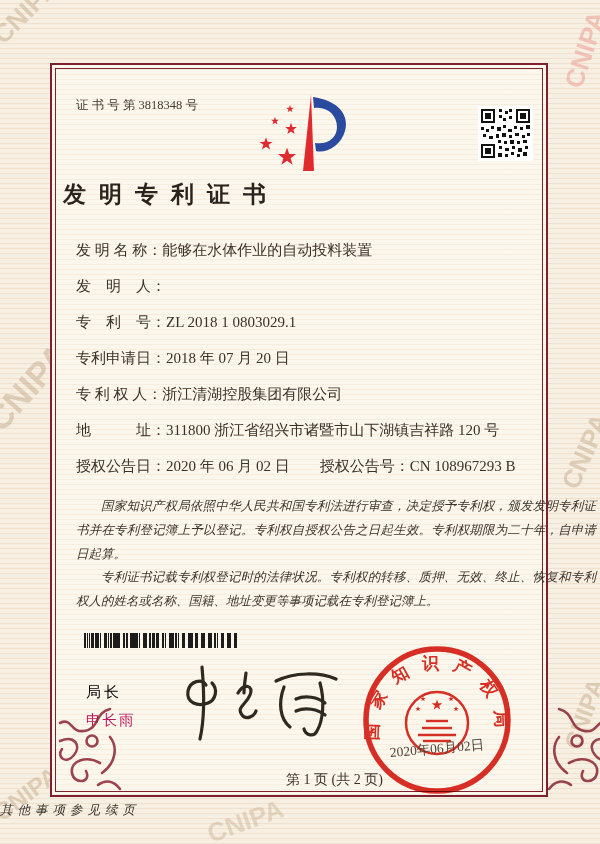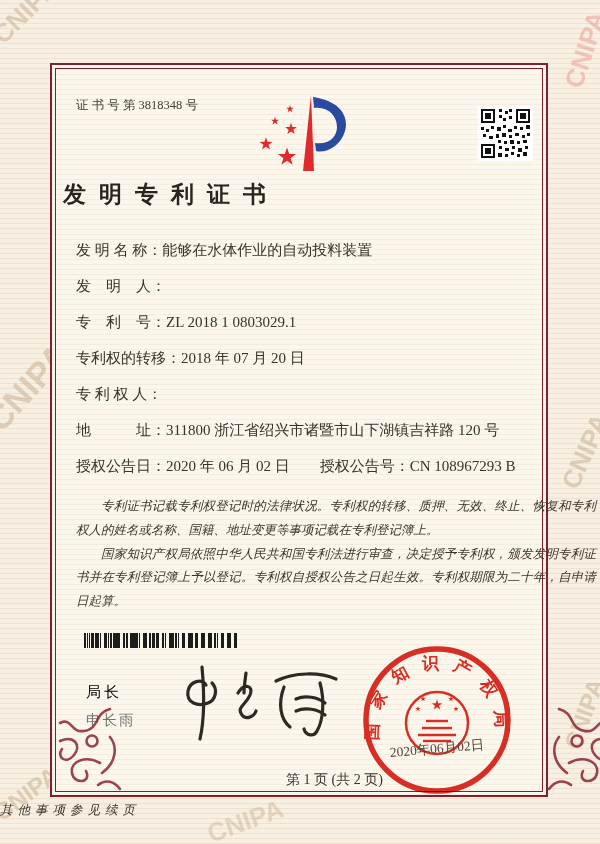--- a/index.html
+++ b/index.html
@@ -38,21 +38,21 @@
   .frow .pair2{margin-left:30px;}
   .bodytext{left:26px;top:432px;right:23px;font-size:12.5px;line-height:1.9;
             color:#3b332a;font-style:italic;}
   .bodytext p{margin:0;text-indent:2em;text-align:justify;}
   .barcode{left:34px;top:570px;width:156px;height:15px;
     background-image:
       repeating-linear-gradient(90deg,#1c1c1c 0 2px,transparent 2px 3px,#1c1c1c 3px 4px,transparent 4px 7px,#1c1c1c 7px 10px,transparent 10px 11px,transparent 11px 13px),
       repeating-linear-gradient(90deg,transparent 0 5px,#1c1c1c 5px 6px,transparent 6px 11px,#1c1c1c 11px 14px,transparent 14px 19px);
   }
   .director-label{left:36px;top:620px;font-size:15px;color:#000000;letter-spacing:3px;}
-  .director-name{left:36px;top:648px;font-size:14.5px;color:#737373;letter-spacing:2px;}
+  .director-name{left:36px;top:648px;font-size:14.5px;color:#be185d;letter-spacing:2px;}
   .signature{left:122px;top:596px;}
   .seal{left:310px;top:580px;mix-blend-mode:multiply;opacity:.95;}
   .page-no{left:0;right:0;top:708px;text-align:center;font-size:14px;color:#3a322a;}
   .flourish{bottom:4px;width:70px;height:92px;opacity:.85;}
   .flourish.fl-left{left:4px;}
   .flourish.fl-right{right:4px;transform:scaleX(-1);}
   .footer-note{position:absolute;left:0;width:600px;top:802px;
                font-size:12.5px;letter-spacing:5px;color:#3a332b;font-style:italic;}
 </style>
 </head>
@@ -149,37 +149,37 @@
     <div class="frow">
       <span class="lab">发 明 名 称：</span><span>能够在水体作业的自动投料装置</span>
     </div>
     <div class="frow">
       <span class="lab">发　明　人：</span>
     </div>
     <div class="frow">
       <span class="lab">专　利　号：</span><span>ZL 2018 1 0803029.1</span>
     </div>
     <div class="frow">
-      <span class="lab">专利权的转移：</span><span>2018 年 07 月 20 日</span>
-    </div>
-    <div class="frow">
-      <span class="lab">专 利 权 人：</span>
+      <span class="lab">专利申请日：</span><span>2018 年 07 月 20 日</span>
+    </div>
+    <div class="frow">
+      <span class="lab">专 利 权 人：</span><span>浙江清湖控股集团有限公司</span>
     </div>
     <div class="frow">
       <span class="lab">地　　　址：</span><span>311800 浙江省绍兴市诸暨市山下湖镇吉祥路 120 号</span>
     </div>
     <div class="frow">
       <span class="lab">授权公告日：</span><span>2020 年 06 月 02 日</span>
       <span class="pair2">授权公告号：</span><span>CN 108967293 B</span>
     </div>
   </div>
 
   <div class="bodytext">
+    <p>国家知识产权局依照中华人民共和国专利法进行审查，决定授予专利权，颁发发明专利证书并在专利登记簿上予以登记。专利权自授权公告之日起生效。专利权期限为二十年，自申请日起算。</p>
     <p>专利证书记载专利权登记时的法律状况。专利权的转移、质押、无效、终止、恢复和专利权人的姓名或名称、国籍、地址变更等事项记载在专利登记簿上。</p>
-    <p>国家知识产权局依照中华人民共和国专利法进行审查，决定授予专利权，颁发发明专利证书并在专利登记簿上予以登记。专利权自授权公告之日起生效。专利权期限为二十年，自申请日起算。</p>
   </div>
 
   <div class="barcode"></div>
 
   <div class="director-label">局长</div>
   <div class="director-name">申长雨</div>
 
   <svg class="signature" width="185" height="88" viewBox="0 0 185 88">
     <g fill="none" stroke="#2e2921" stroke-width="3.2" stroke-linecap="round">
       <path d="M34,26 C30,19 18,22 16,32 C14,44 26,48 36,44 C44,41 46,30 40,24"></path>

